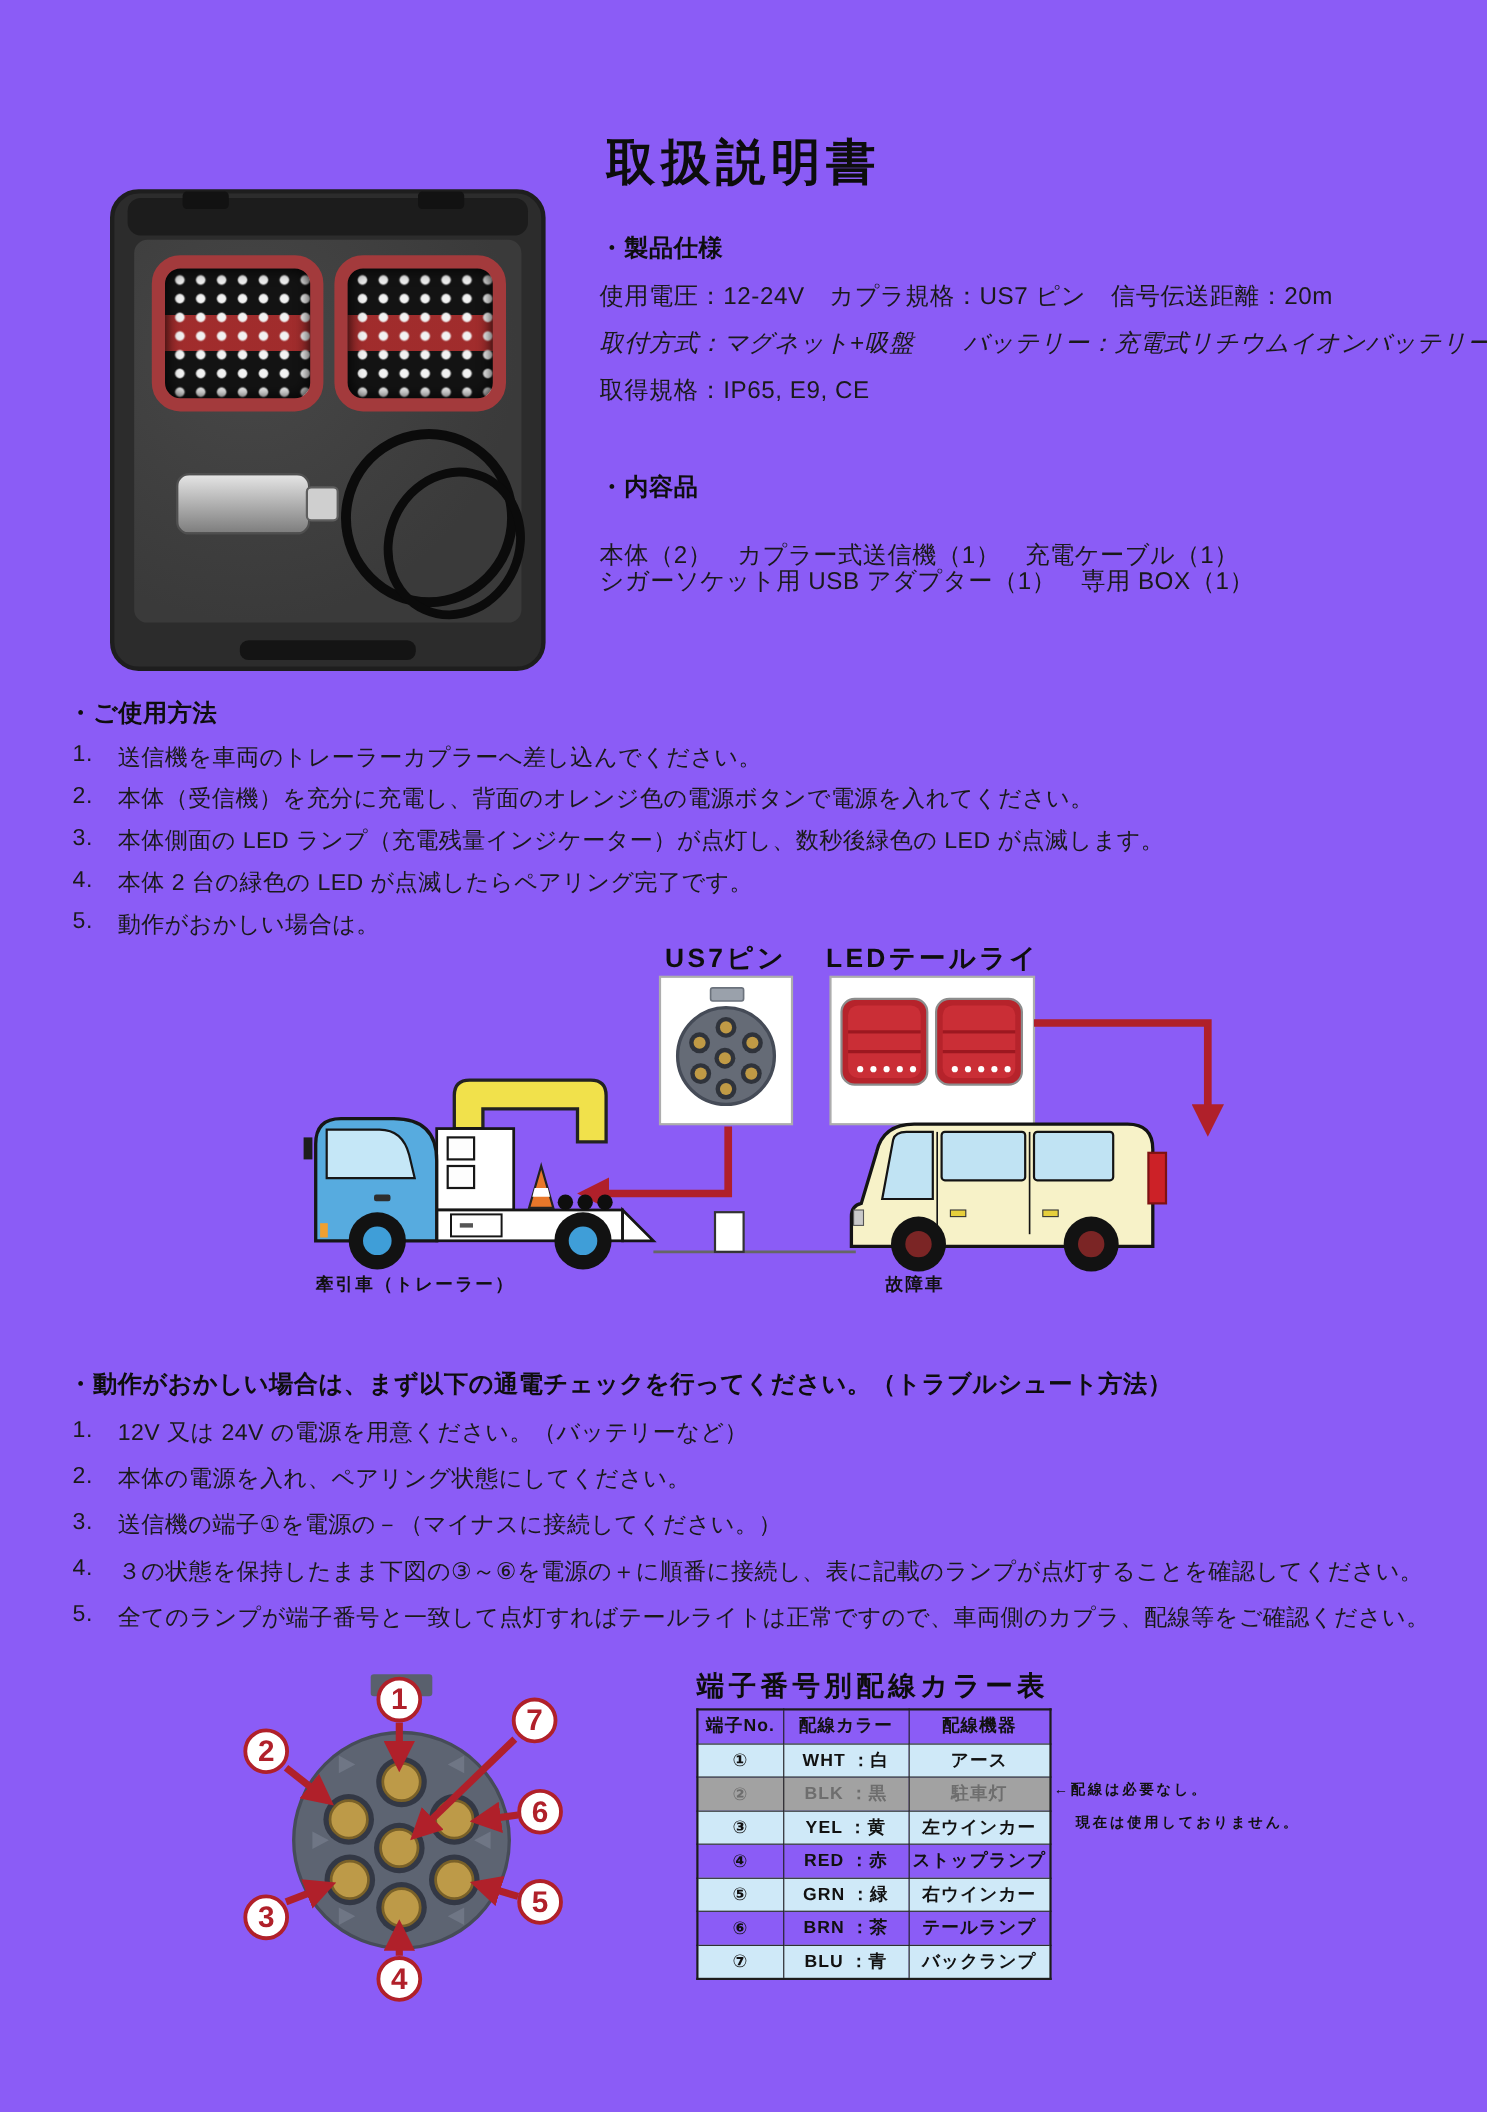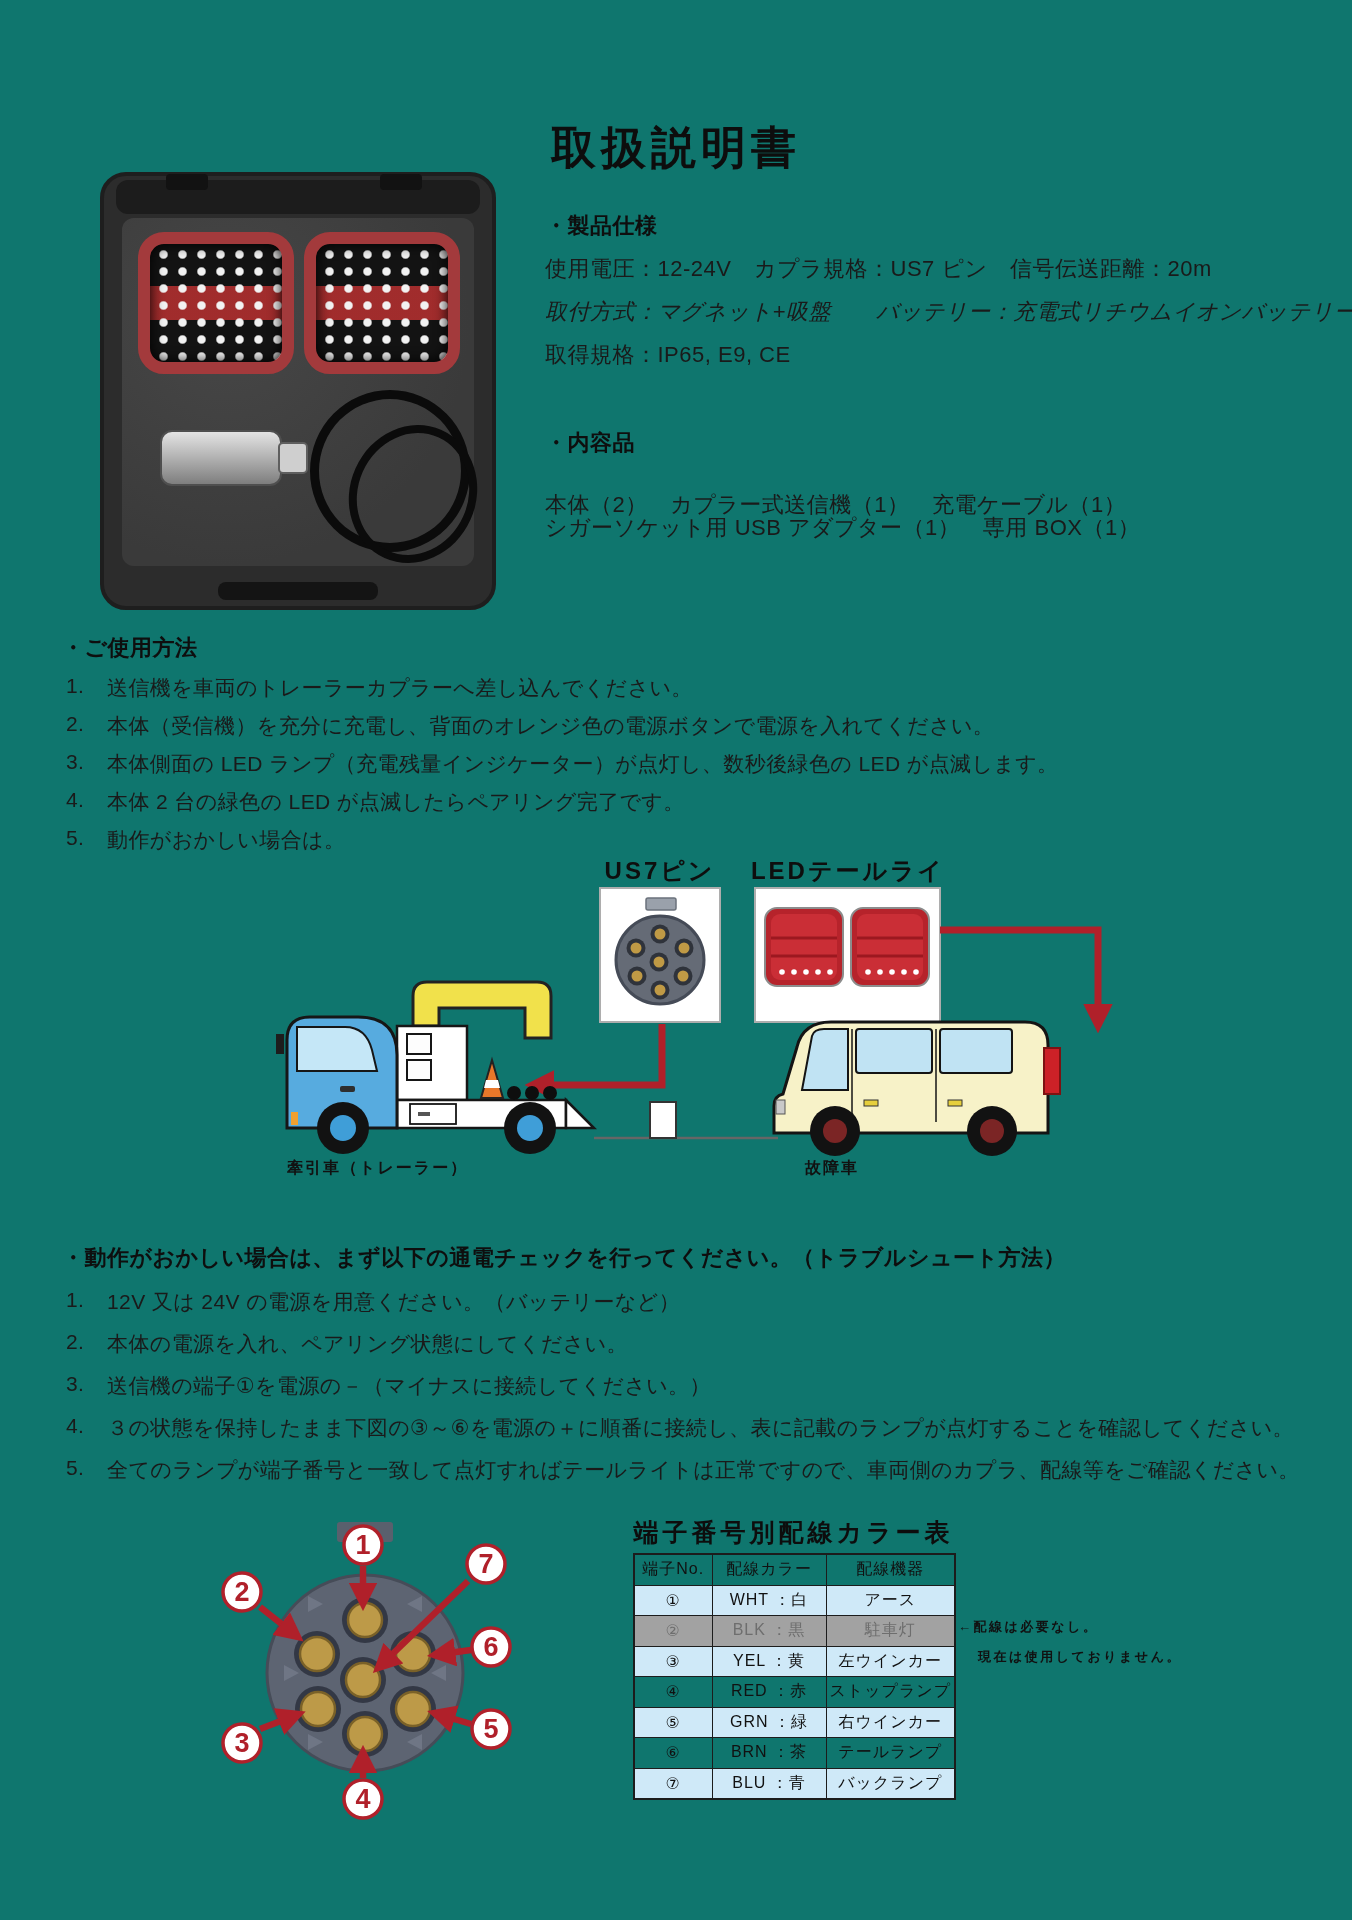--- a/index.html
+++ b/index.html
@@ -1,18 +1,18 @@
 <!DOCTYPE html>
 <html><head>
 <meta charset="utf-8">
 <style>
   html,body{margin:0;padding:0;background:#888;}
   .page{
     position:relative;width:1352px;height:1920px;margin:0 auto;
-    background:#0f766e;overflow:hidden;
+    background:#8b5cf6;overflow:hidden;
     font-family:"Liberation Sans","DejaVu Sans",sans-serif;
     color:#161616;
   }
   
   .doc-title{position:absolute;left:0;top:88px;width:100%;text-align:center;
     font-size:45px;font-weight:bold;letter-spacing:5px;color:#0d0d0d;}
   
   .photo{position:absolute;left:100px;top:172px;width:396px;height:438px;}
   .case{position:absolute;inset:0;background:#2c2c2c;border:4px solid #1e1e1e;border-radius:26px;}
   .case-lid{position:absolute;left:16px;top:8px;right:16px;height:34px;background:#1c1c1c;border-radius:12px;}
@@ -54,21 +54,21 @@
   .veh-label{position:absolute;top:1158px;font-weight:bold;font-size:16px;letter-spacing:2px;color:#111;}
   .tow-label{left:287px;width:300px;} .broken-label{left:805px;width:160px;}
   .main-diagram{position:absolute;left:180px;top:850px;}
   
   .pin-svg{position:absolute;left:160px;top:1518px;}
   .wiring-title{position:absolute;left:633px;top:1516px;width:321px;text-align:center;
     font-size:25px;font-weight:bold;letter-spacing:4px;color:#0d0d0d;}
   table.wiring{position:absolute;left:633px;top:1553px;border-collapse:collapse;
     border:2.5px solid #1c1c1c;table-layout:fixed;}
   table.wiring th,table.wiring td{border:1.6px solid #1c1c1c;text-align:center;
-    font-size:16px;font-weight:normal;letter-spacing:1px;padding:0;height:29.5px;color:#111;}
+    font-size:16px;font-weight:bold;letter-spacing:1px;padding:0;height:29.5px;color:#111;}
   .colw-no{width:78px;} .colw-color{width:114px;} .colw-dev{width:129px;}
   tr.blue td{background:#cfe9f8;}
   tr.gray td{background:#a2a2a2;color:#6e6e6e;}
   .note{position:absolute;left:958px;top:1612px;font-size:13px;font-weight:bold;
     letter-spacing:2.5px;line-height:30px;color:#111;white-space:nowrap;}
   .note .l2{padding-left:20px;}
 </style>
 </head>
 <body>
 

